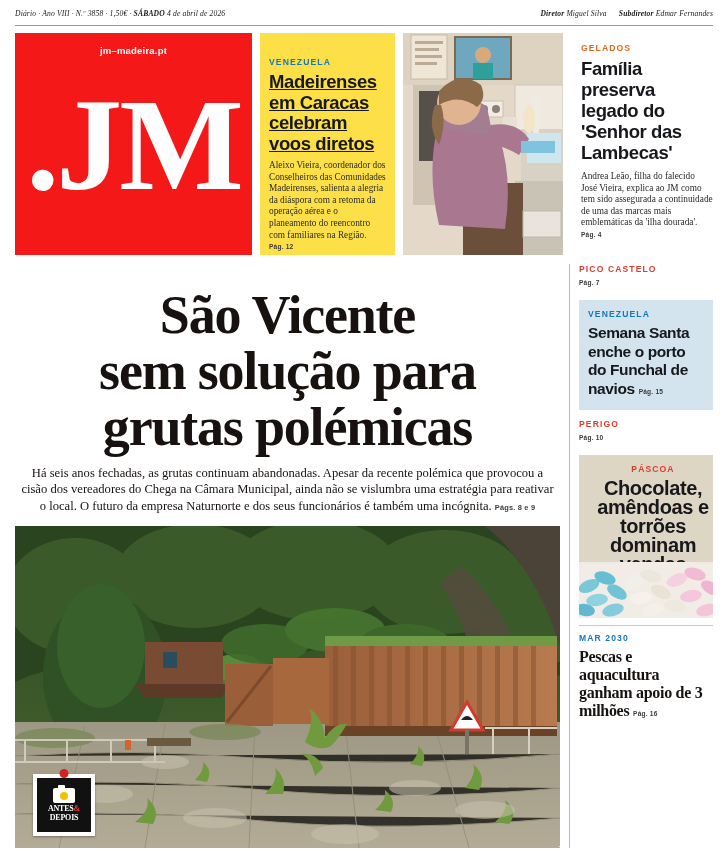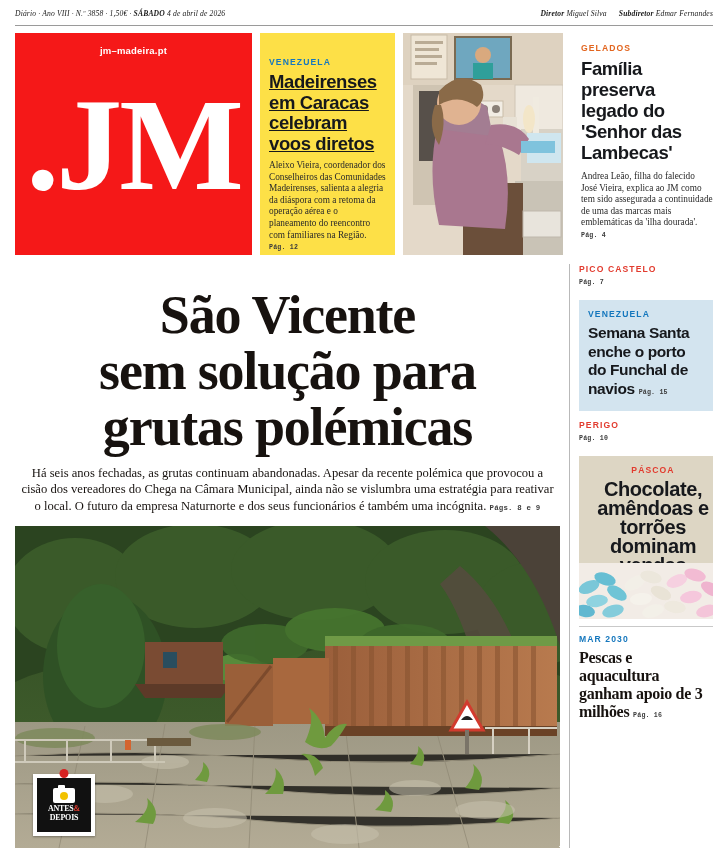--- a/index.html
+++ b/index.html
@@ -108,21 +108,21 @@
   .body-serif {
     font-family: "Liberation Serif", serif;
     color: #2a2a2a;
   }
   .teaser-venezuela .body-serif {
     font-size: 9.3px;
     line-height: 11.6px;
     margin-top: 6px;
   }
   .pageref {
-    font-family: Liberation Mono, monospace;
+    font-family: Liberation Sans, sans-serif;
     font-size: 6.6px;
     font-weight: bold;
     color: #3b3b3b;
     letter-spacing: 0.2px;
     white-space: nowrap;
   }
 
   
   .photo-gelados {
     width: 160px;

